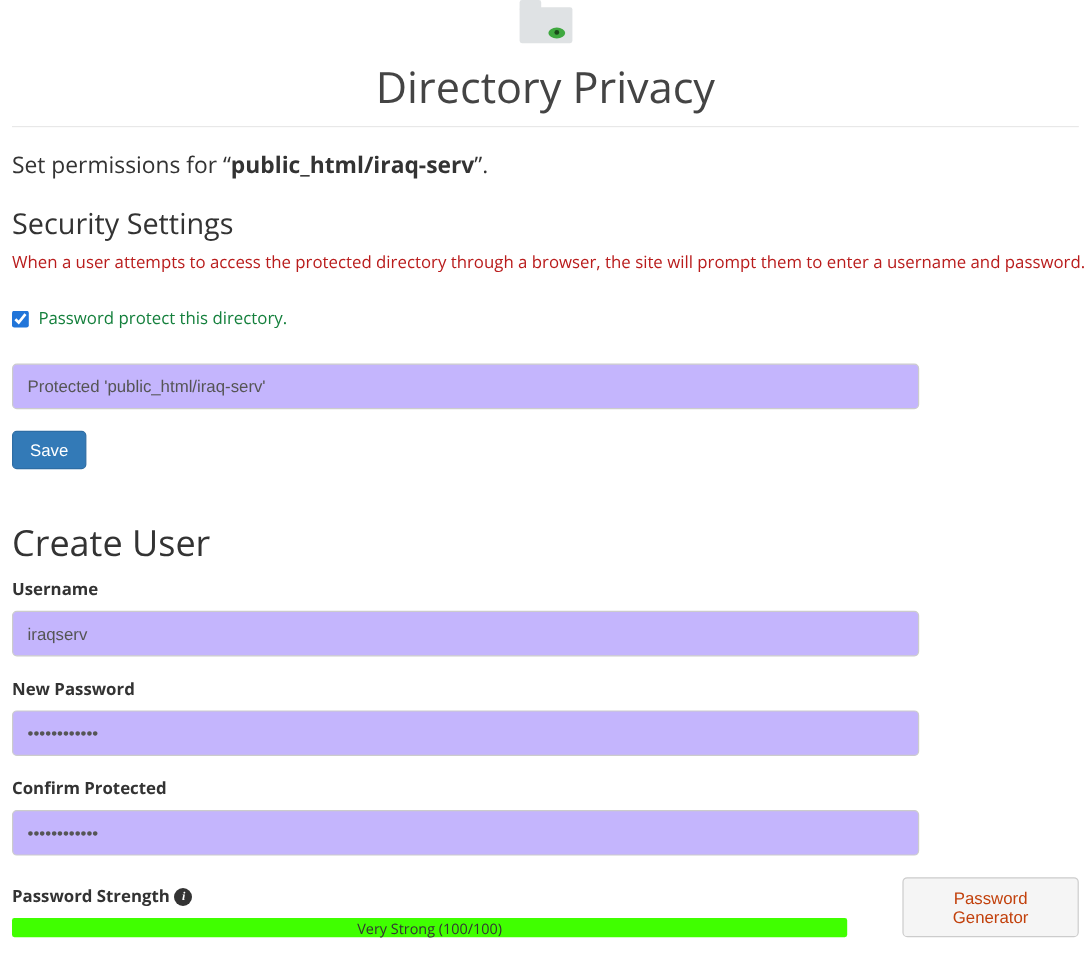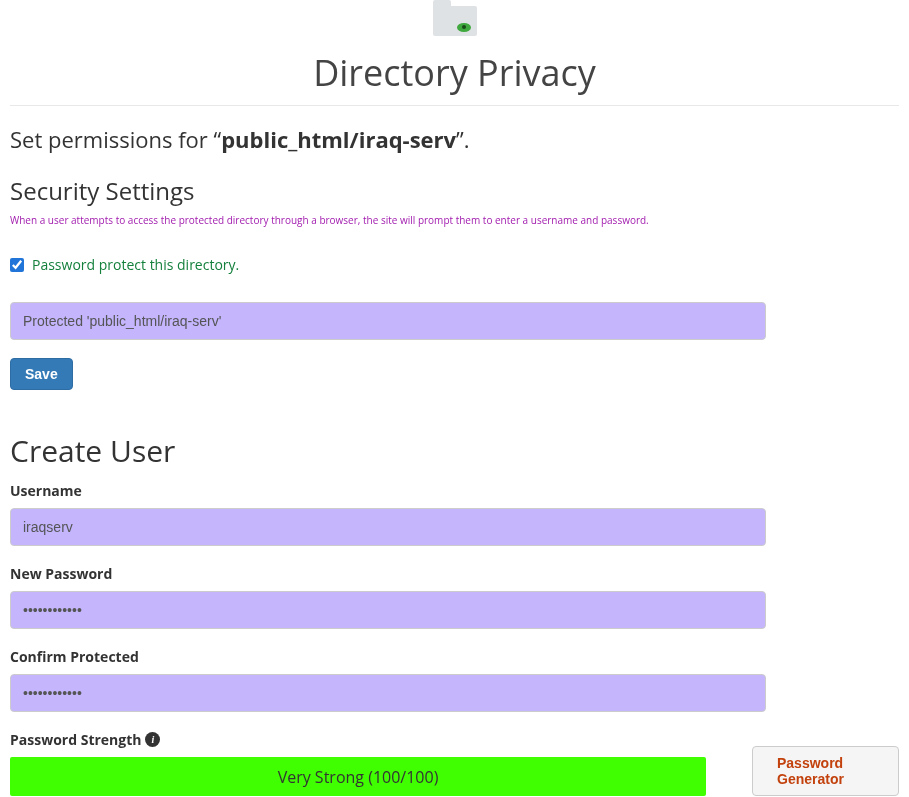--- a/index.html
+++ b/index.html
@@ -63,42 +63,42 @@
       height: 4px;
       background: #1a4a1a;
       border-radius: 50%;
     }
     .page-title {
       font-size: 36px;
       font-weight: 400;
       color: #444;
     }
     .permissions-heading {
-      font-size: 22px;
+      font-size: 19px;
       font-weight: 400;
       color: #333;
       margin-bottom: 20px;
     }
     .permissions-heading .path {
       font-weight: 700;
     }
     .section-heading {
       font-size: 24px;
       font-weight: 400;
       color: #333;
       margin-bottom: 6px;
     }
     .section-heading.create-user {
       font-size: 30px;
       margin-top: 40px;
       margin-bottom: 10px;
     }
     .description {
-      font-size: 10px;
-      color: #a21caf;
+      font-size: 14px;
+      color: #b91c1c;
       margin-bottom: 28px;
       white-space: nowrap;
     }
     .checkbox-row {
       display: flex;
       align-items: center;
       gap: 8px;
       margin-bottom: 28px;
     }
     .checkbox-row input[type="checkbox"] {
@@ -136,22 +136,22 @@
       font-size: 14px;
       color: #555;
       background: #c4b5fd;
       border: 1px solid #ccc;
       border-radius: 4px;
     }
     .btn {
       display: inline-block;
       padding: 7px 14px;
       font-size: 14px;
-      font-weight: 700;
-      text-align: left;
+      font-weight: 400;
+      text-align: center;
       border: 1px solid transparent;
       border-radius: 4px;
       cursor: pointer;
       background: #337ab7;
       border-color: #2e6da4;
       color: #fff;
     }
     .btn-default {
       background: #f5f5f5;
       border-color: #ccc;
@@ -161,27 +161,27 @@
     .strength-row {
       display: flex;
       align-items: flex-end;
       gap: 46px;
     }
     .strength-left {
       flex: 0 0 696px;
     }
     .strength-bar {
       width: 696px;
-      height: 39px;
+      height: 16px;
       background: #40ff00;
       border-radius: 2px;
       display: flex;
       align-items: center;
       justify-content: center;
-      font-size: 16px;
+      font-size: 12px;
       color: #333;
     }
     .info-icon {
       display: inline-flex;
       width: 15px;
       height: 15px;
       border-radius: 50%;
       background: #333;
       color: #fff;
       align-items: center;

